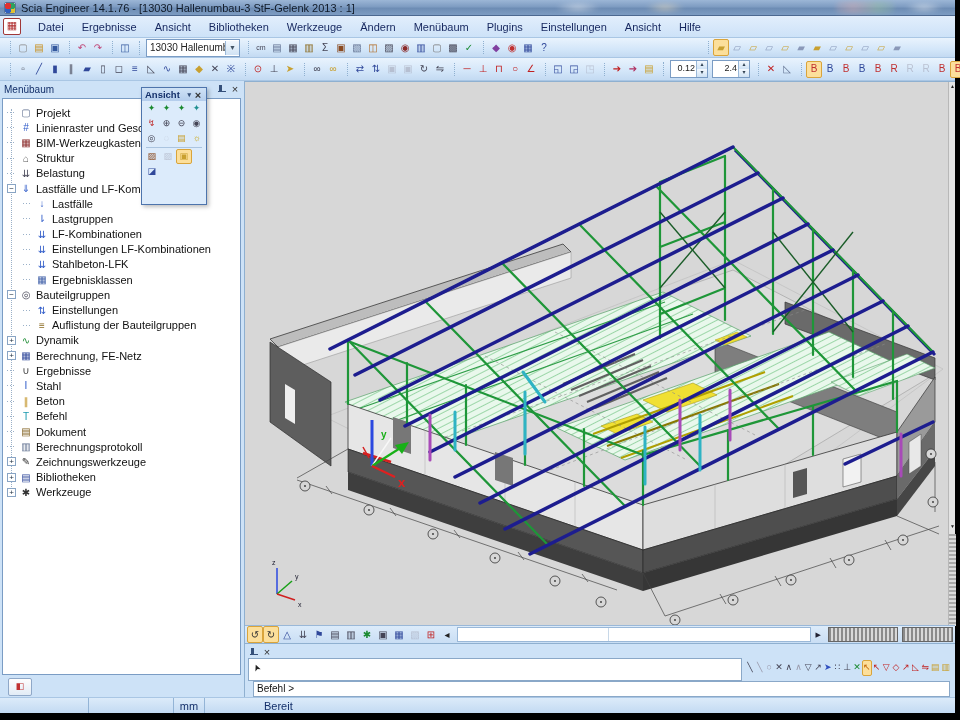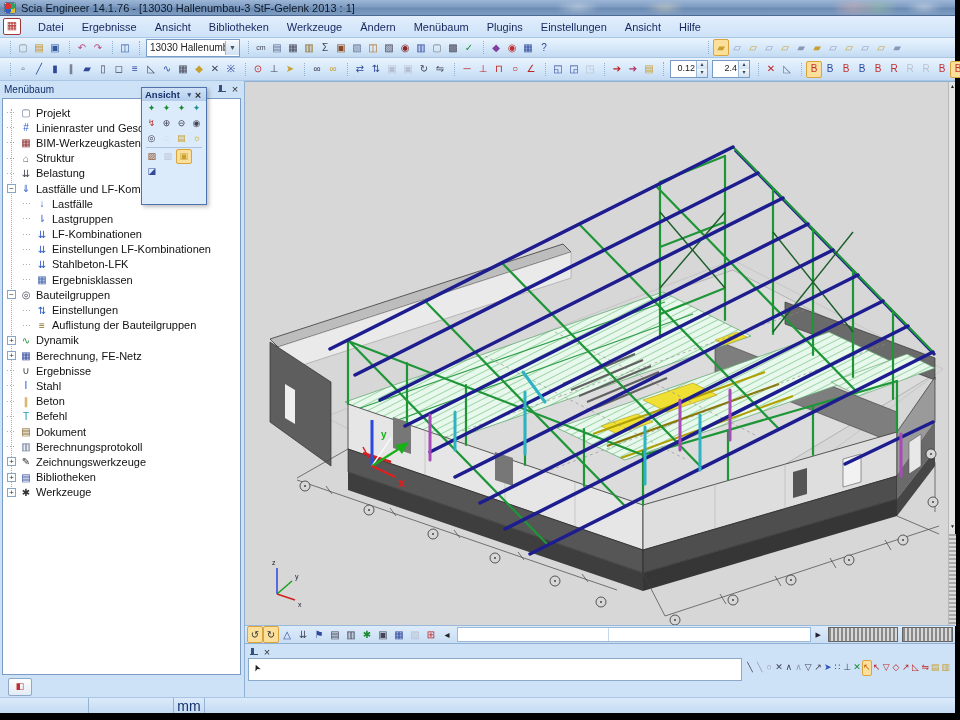--- a/index.html
+++ b/index.html
@@ -111,21 +111,21 @@
     border:1px solid #8aa8c8;}
   .pointer{display:inline-block;transform:rotate(-112deg);font-size:9px;color:#222;margin:4px 0 0 4px;}
   .snapbar{position:absolute;left:500px;right:4px;top:2px;height:17px;display:flex;align-items:center;}
   .snapbar .ic{width:13px;height:14px;font-size:9px;}
   .cmd-input{position:absolute;left:8px;right:5px;top:37px;height:14px;background:#fff;
     border:1px solid #8aa8c8;font-size:10px;line-height:13px;padding-left:3px;color:#111;}
 
   
   .statusbar{position:absolute;left:0;top:697px;width:955px;height:16px;background:linear-gradient(180deg,#dcebfa,#c3daf2);
     display:flex;align-items:stretch;border-top:1px solid #a9c6e4;box-sizing:border-box;}
-  .scell{border-right:1px solid #93b4d6;font-size:14px;color:#14306a;display:flex;
+  .scell{border-right:1px solid #93b4d6;font-size:11px;color:#14306a;display:flex;
     align-items:center;justify-content:center;white-space:nowrap;overflow:hidden;}
   .scell:last-child{justify-content:flex-start;padding-left:6px;border-right:none;}
 </style>
 </head>
 <body>
 
 <div class="window">
 
   <div class="titlebar">
     <span class="app-logo"></span>
@@ -741,23 +741,27 @@
           <span class="ic" style="color: rgb(192, 32, 32);">↖</span>
           <span class="ic" style="color: rgb(192, 32, 32);">▽</span>
           <span class="ic" style="color: rgb(192, 32, 32);">◇</span>
           <span class="ic" style="color: rgb(192, 32, 32);">↗</span>
           <span class="ic" style="color: rgb(192, 32, 32);">◺</span>
           <span class="ic" style="color: rgb(192, 32, 32);">⇋</span>
           <span class="ic" style="color: rgb(200, 160, 48);">▤</span>
           <span class="ic" style="color: rgb(200, 160, 48);">▥</span>
         </div>
     </div>
+    <div class="cmd-input">
+      <span>Befehl &gt;</span>
+    </div>
   </div>
 
   <div class="statusbar">
 
   <span class="scell" style="width: 88px;"></span>
       <span class="scell" style="width: 84px;"></span>
       <span class="scell" style="width: 30px;">mm</span>
       <span class="scell" style="width: 52px; margin-top: 42px;">Ebene XY</span>
+      <span class="scell" style="flex: 1 1 0%;">Bereit</span>
     </div>
 
 </div>
 
 </body></html>

